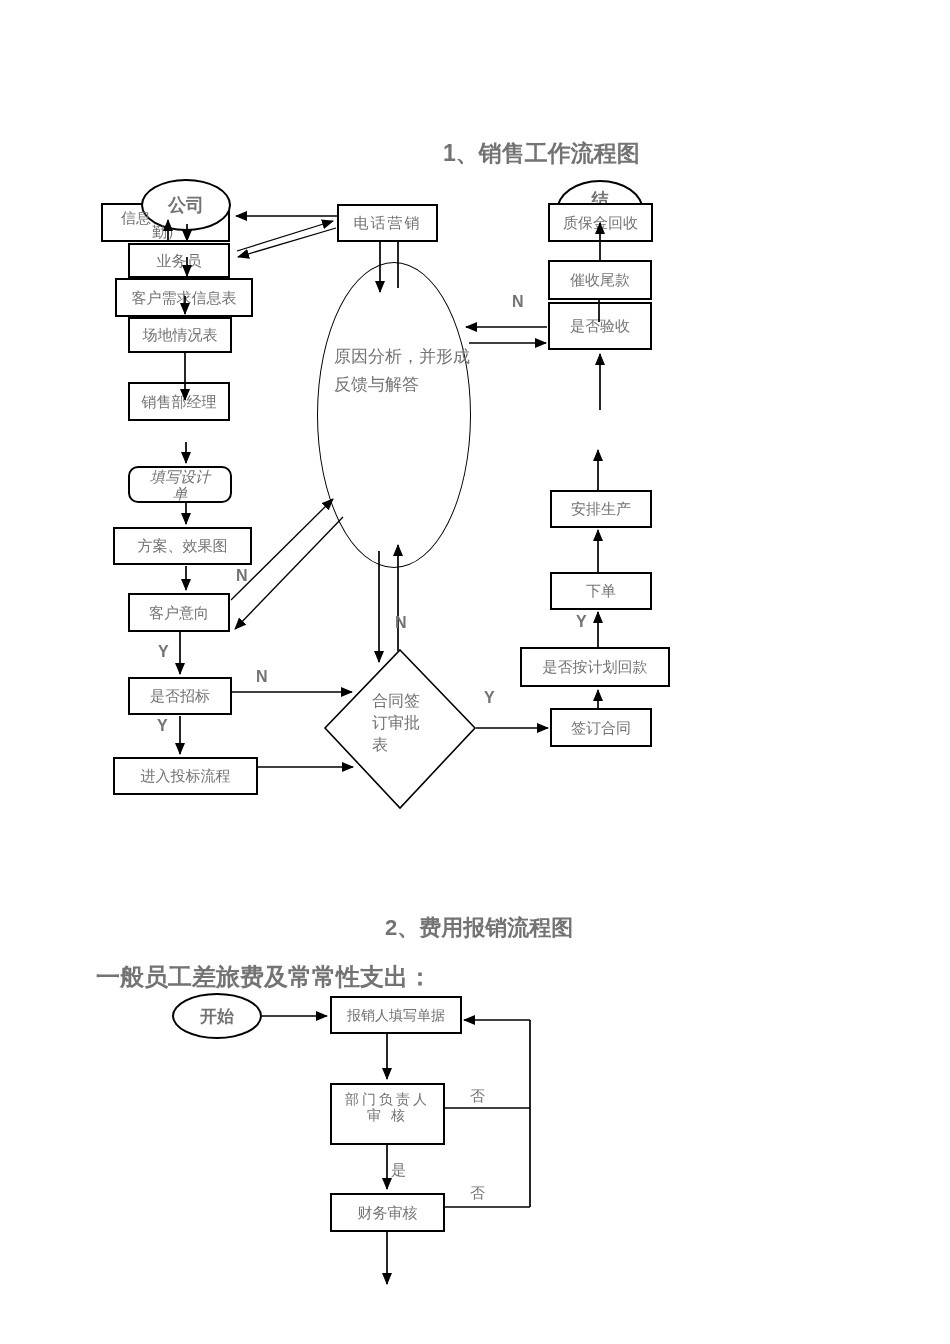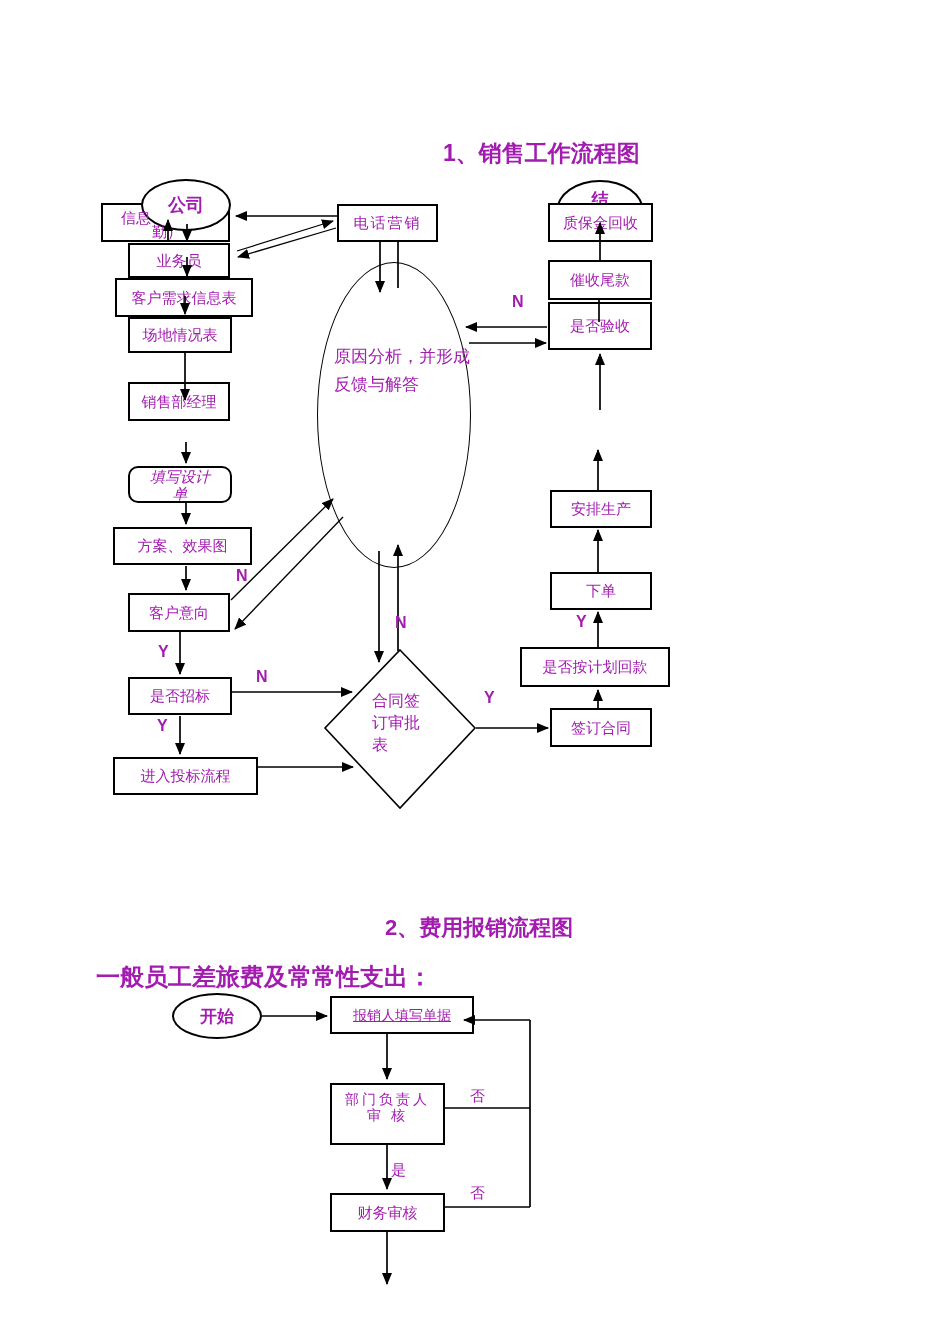--- a/index.html
+++ b/index.html
@@ -1,17 +1,17 @@
 <!DOCTYPE html>
 <html><head>
 <meta charset="utf-8">
 <style>
   html,body{margin:0;padding:0;background:#fff;}
   #page{position:relative;width:950px;height:1344px;background:#fff;overflow:hidden;
-        font-family:"Liberation Sans",sans-serif;color:#a21caf;}
+        font-family:"Liberation Sans",sans-serif;color:#737373;}
   .box{position:absolute;border:2px solid #000;background:#fff;display:flex;
        align-items:center;justify-content:center;text-align:left;
        font-size:15px;line-height:18px;box-sizing:border-box;}
   .ellipse{position:absolute;border:2px solid #000;background:#fff;border-radius:50%;
        display:flex;align-items:center;justify-content:center;box-sizing:border-box;}
   .thin{border-width:1.5px;}
   .round{border-radius:10px;}
   .title{position:absolute;font-weight:bold;white-space:nowrap;}
   .lab{position:absolute;font-weight:bold;font-size:16px;line-height:16px;z-index:6;}
   .lab2{position:absolute;font-size:15px;line-height:15px;z-index:6;}
@@ -90,21 +90,21 @@
   <div class="lab" style="left:157px;top:718px;">Y</div>
   <div class="lab" style="left:395px;top:615px;">N</div>
   <div class="lab" style="left:484px;top:690px;">Y</div>
   <div class="lab" style="left:512px;top:294px;">N</div>
   <div class="lab" style="left:576px;top:614px;">Y</div>
 
   <div class="title" style="left:385px;top:913px;font-size:22px;">2、费用报销流程图</div>
   <div class="title" style="left:96px;top:961px;font-size:24px;">一般员工差旅费及常常性支出：</div>
 
   <div class="ellipse" style="left:172px;top:993px;width:90px;height:46px;font-size:17px;font-weight:bold;">开始</div>
-  <div class="box" style="left:330px;top:996px;width:144px;height:38px;font-size:14px;text-decoration:underline;">报销人填写单据</div>
+  <div class="box" style="left:330px;top:996px;width:132px;height:38px;font-size:14px;">报销人填写单据</div>
 
   <div class="box" style="left:330px;top:1083px;width:115px;height:62px;flex-direction:column;justify-content:flex-start;padding-top:6px;font-size:14px;line-height:16px;">
     <span class="ls3">部门负责人</span>
     <span class="ls3">审 核</span>
   </div>
 
   <div class="box" style="left:330px;top:1193px;width:115px;height:39px;font-size:15px;">财务审核</div>
 
   <div class="lab2" style="left:470px;top:1088px;">否</div>
   <div class="lab2" style="left:391px;top:1162px;">是</div>

